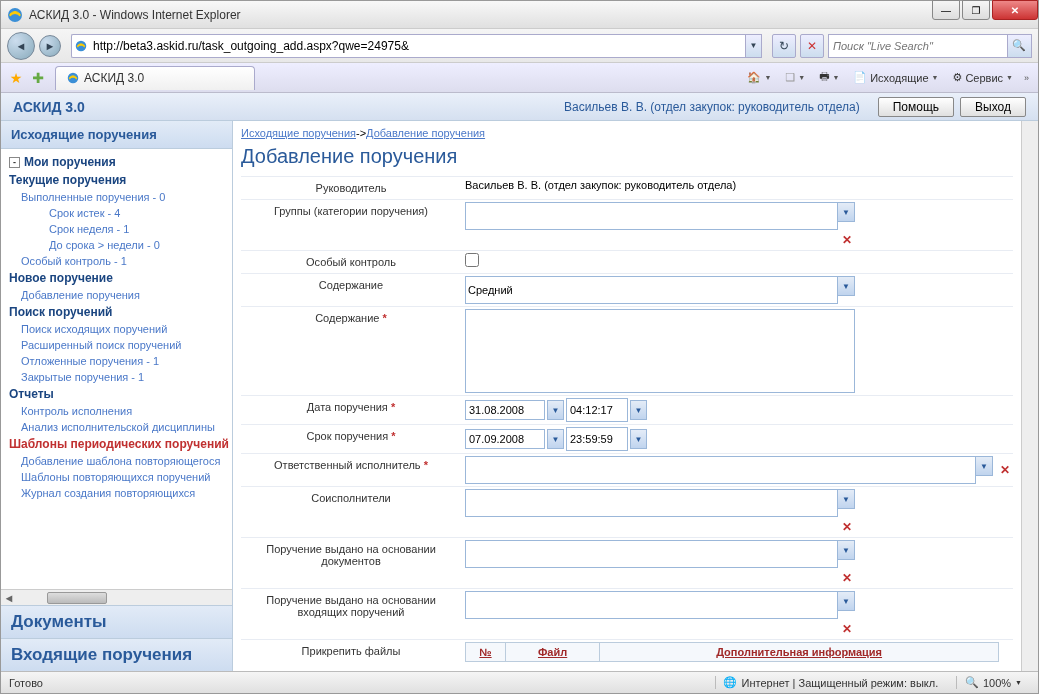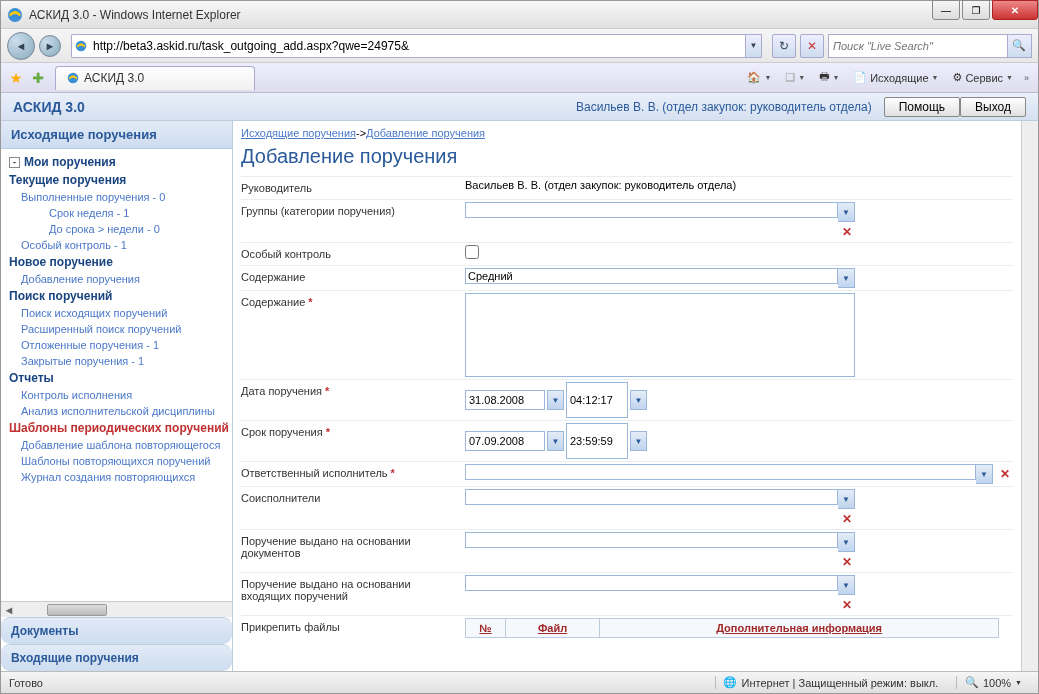--- a/index.html
+++ b/index.html
@@ -36,59 +36,59 @@
 .tab .ie-tiny{width:14px;height:14px;}
 .rtools{margin-left:auto;display:flex;align-items:center;gap:2px;}
 .rtool{height:22px;padding:0 6px;display:flex;align-items:center;gap:3px;font-size:11px;color:#333;}
 .rtool .arr{font-size:7px;color:#555;}
 
 
 .content { flex: 1; display: flex; flex-direction: column; background: #fff; overflow: hidden; }
 .apphead { height: 28px; background: linear-gradient(#eaf0fa,#d5e0f0); border-bottom: 1px solid #bcd; display: flex; align-items: center; padding: 0 12px; }
 .apphead .brand { color: #2a5a9a; font-weight: bold; font-size: 14px; }
 .apphead .user { margin-left: auto; color: #2a5a9a; font-size: 12px; margin-right:12px;}
-.apphead .hbtn { border: 1px solid #888; background: linear-gradient(#fff,#e0e0e0); height: 20px; padding: 0 14px; font-size: 12px; border-radius:2px;}
+.apphead .hbtn { border: 1px solid #888; background: linear-gradient(#fff,#e0e0e0); height: 20px; padding: 0 14px; font-size: 12px; margin-left: 6px; border-radius:2px;}
 
 .main { flex: 1; display: flex; overflow: hidden; }
 
 
 .sidebar { width: 232px; background: #fff; border-right: 1px solid #bcd; display: flex; flex-direction: column; }
 .sidehead { background: linear-gradient(#e2ebf7,#cddcf0); padding: 6px 10px; color: #2a5a9a; font-weight: bold; font-size: 13px; border-bottom: 1px solid #bcd; }
 .tree { flex: 1; overflow: hidden; padding: 4px 0; }
 .tree .node { padding: 2px 8px; color: #2a5a9a; cursor: pointer; white-space: nowrap; overflow: hidden; text-overflow: clip;}
 .tree .bold { color: #1a4580; font-weight: bold; font-size: 12px;}
 .tree .bold.red{color:#c03030;}
 .tree .lnk { color: #4a78c8;}
 .tree .ind1{padding-left:20px;}
 .tree .ind3{padding-left:48px;}
 .tree .box{display:inline-block;width:11px;height:11px;border:1px solid #888;text-align:center;line-height:9px;font-size:9px;margin-right:4px;color:#333;vertical-align:middle;}
 .sidescroll{height:16px;background:#eee;border-top:1px solid #ccc;display:flex;align-items:center;}
 .sidescroll .thumb{width:60px;height:12px;background:linear-gradient(#ddd,#bbb);border:1px solid #999;border-radius:2px;margin-left:30px;}
-.sidebot { background: linear-gradient(#e2ebf7,#cddcf0); padding: 6px 10px; color: #2a5a9a; font-weight: bold; font-size: 12px; border-top: 1px solid #bcd; border-radius: 9px; }
+.sidebot { background: linear-gradient(#e2ebf7,#cddcf0); padding: 6px 10px; color: #2a5a9a; font-weight: bold; font-size: 17px; border-top: 1px solid #bcd; }
 
 
 .formarea { flex: 1; overflow: auto; padding: 2px 8px 8px 8px; }
 .bread{padding:4px 0 2px 0;font-size:11px;}
 .bread a{color:#4a78c8;text-decoration:underline;}
 .pagetitle{color:#2a5a9a;font-size:20px;padding:4px 0 8px 0;font-weight:normal;}
 .frow{display:flex;align-items:flex-start;padding:2px 0;border-top:1px solid #e8ecf3;}
 .frow:first-of-type{border-top:1px solid #e8ecf3;}
-.flabel{width:224px;padding:3px 4px 3px 0;color:#333;}
+.flabel{width:224px;padding:3px 4px 3px 0;color:#333;text-align:center;}
 .fval{flex:1;display:flex;align-items:center;gap:2px;flex-wrap:wrap;}
 .req{color:#c03030;font-weight:bold;}
-.sel,.inp{border:1px solid #9bb7d9;height:16px;font-size:11px;padding:0 2px;}
+.sel,.inp{border:1px solid #9bb7d9;height:28px;font-size:11px;padding:0 2px;}
 .sel{background:#fff;}
 .selwrap{flex:1;max-width:390px;position:relative;display:flex;}
 .selwrap .sel{flex:1;}
 .seldd{width:17px;height:20px;background:linear-gradient(#e4ecf7,#c0d4ee);border:1px solid #9bb7d9;border-left:none;display:flex;align-items:center;justify-content:center;font-size:8px;color:#2a5a9a;}
 .delx{width:16px;height:16px;display:flex;align-items:center;justify-content:center;color:#c03030;font-weight:bold;font-size:12px;margin-left:2px;}
 .delxrow{display:flex;justify-content:flex-end;width:100%;padding-right:0;margin-top:2px;}
 .ta{width:390px;height:84px;border:1px solid #9bb7d9;resize:none;}
 .datein{width:80px;height:20px;border:1px solid #9bb7d9;padding:0 3px;text-align:left;font-size:11px;}
-.timein{width:62px;height:36px;border:1px solid #9bb7d9;padding:0 3px;text-align:left;font-size:11px;}
+.timein{width:62px;height:24px;border:1px solid #9bb7d9;padding:0 3px;text-align:left;font-size:11px;}
 .ddbtn{width:17px;height:20px;background:linear-gradient(#e4ecf7,#c0d4ee);border:1px solid #9bb7d9;display:flex;align-items:center;justify-content:center;font-size:8px;color:#2a5a9a;}
 .chk{width:14px;height:14px;}
 .fulsel{flex:1;max-width:534px;display:flex;}
 .fulsel .sel{flex:1;}
 .blockcol{display:flex;flex-direction:column;width:390px;}
 .filetbl{border:1px solid #bcd;border-collapse:collapse;width:534px;}
 .filetbl th{border:1px solid #bcd;padding:3px 6px;color:#a02828;font-weight:bold;text-decoration:underline;background:#f5f8fc;font-size:11px;}
 .filetbl th:first-child{width:40px;}
 
 
@@ -197,20 +197,21 @@
     </div>
 
     <div class="main">
 
       <div class="sidebar">
         <div class="sidehead">Исходящие поручения</div>
         <div class="tree" id="tree">
             <div class="node bold"><span class="box">-</span><span>Мои поручения</span></div>
             <div class="node bold"><span>Текущие поручения</span></div>
             <div class="node lnk ind1"><span>Выполненные поручения - 0</span></div>
+            <div class="node lnk ind3"><span>Срок истек - 4</span></div>
             <div class="node lnk ind3"><span>Срок неделя - 1</span></div>
             <div class="node lnk ind3"><span>До срока &gt; недели - 0</span></div>
             <div class="node lnk ind1"><span>Особый контроль - 1</span></div>
             <div class="node bold"><span>Новое поручение</span></div>
             <div class="node lnk ind1"><span>Добавление поручения</span></div>
             <div class="node bold"><span>Поиск поручений</span></div>
             <div class="node lnk ind1"><span>Поиск исходящих поручений</span></div>
             <div class="node lnk ind1"><span>Расширенный поиск поручений</span></div>
             <div class="node lnk ind1"><span>Отложенные поручения - 1</span></div>
             <div class="node lnk ind1"><span>Закрытые поручения - 1</span></div>

